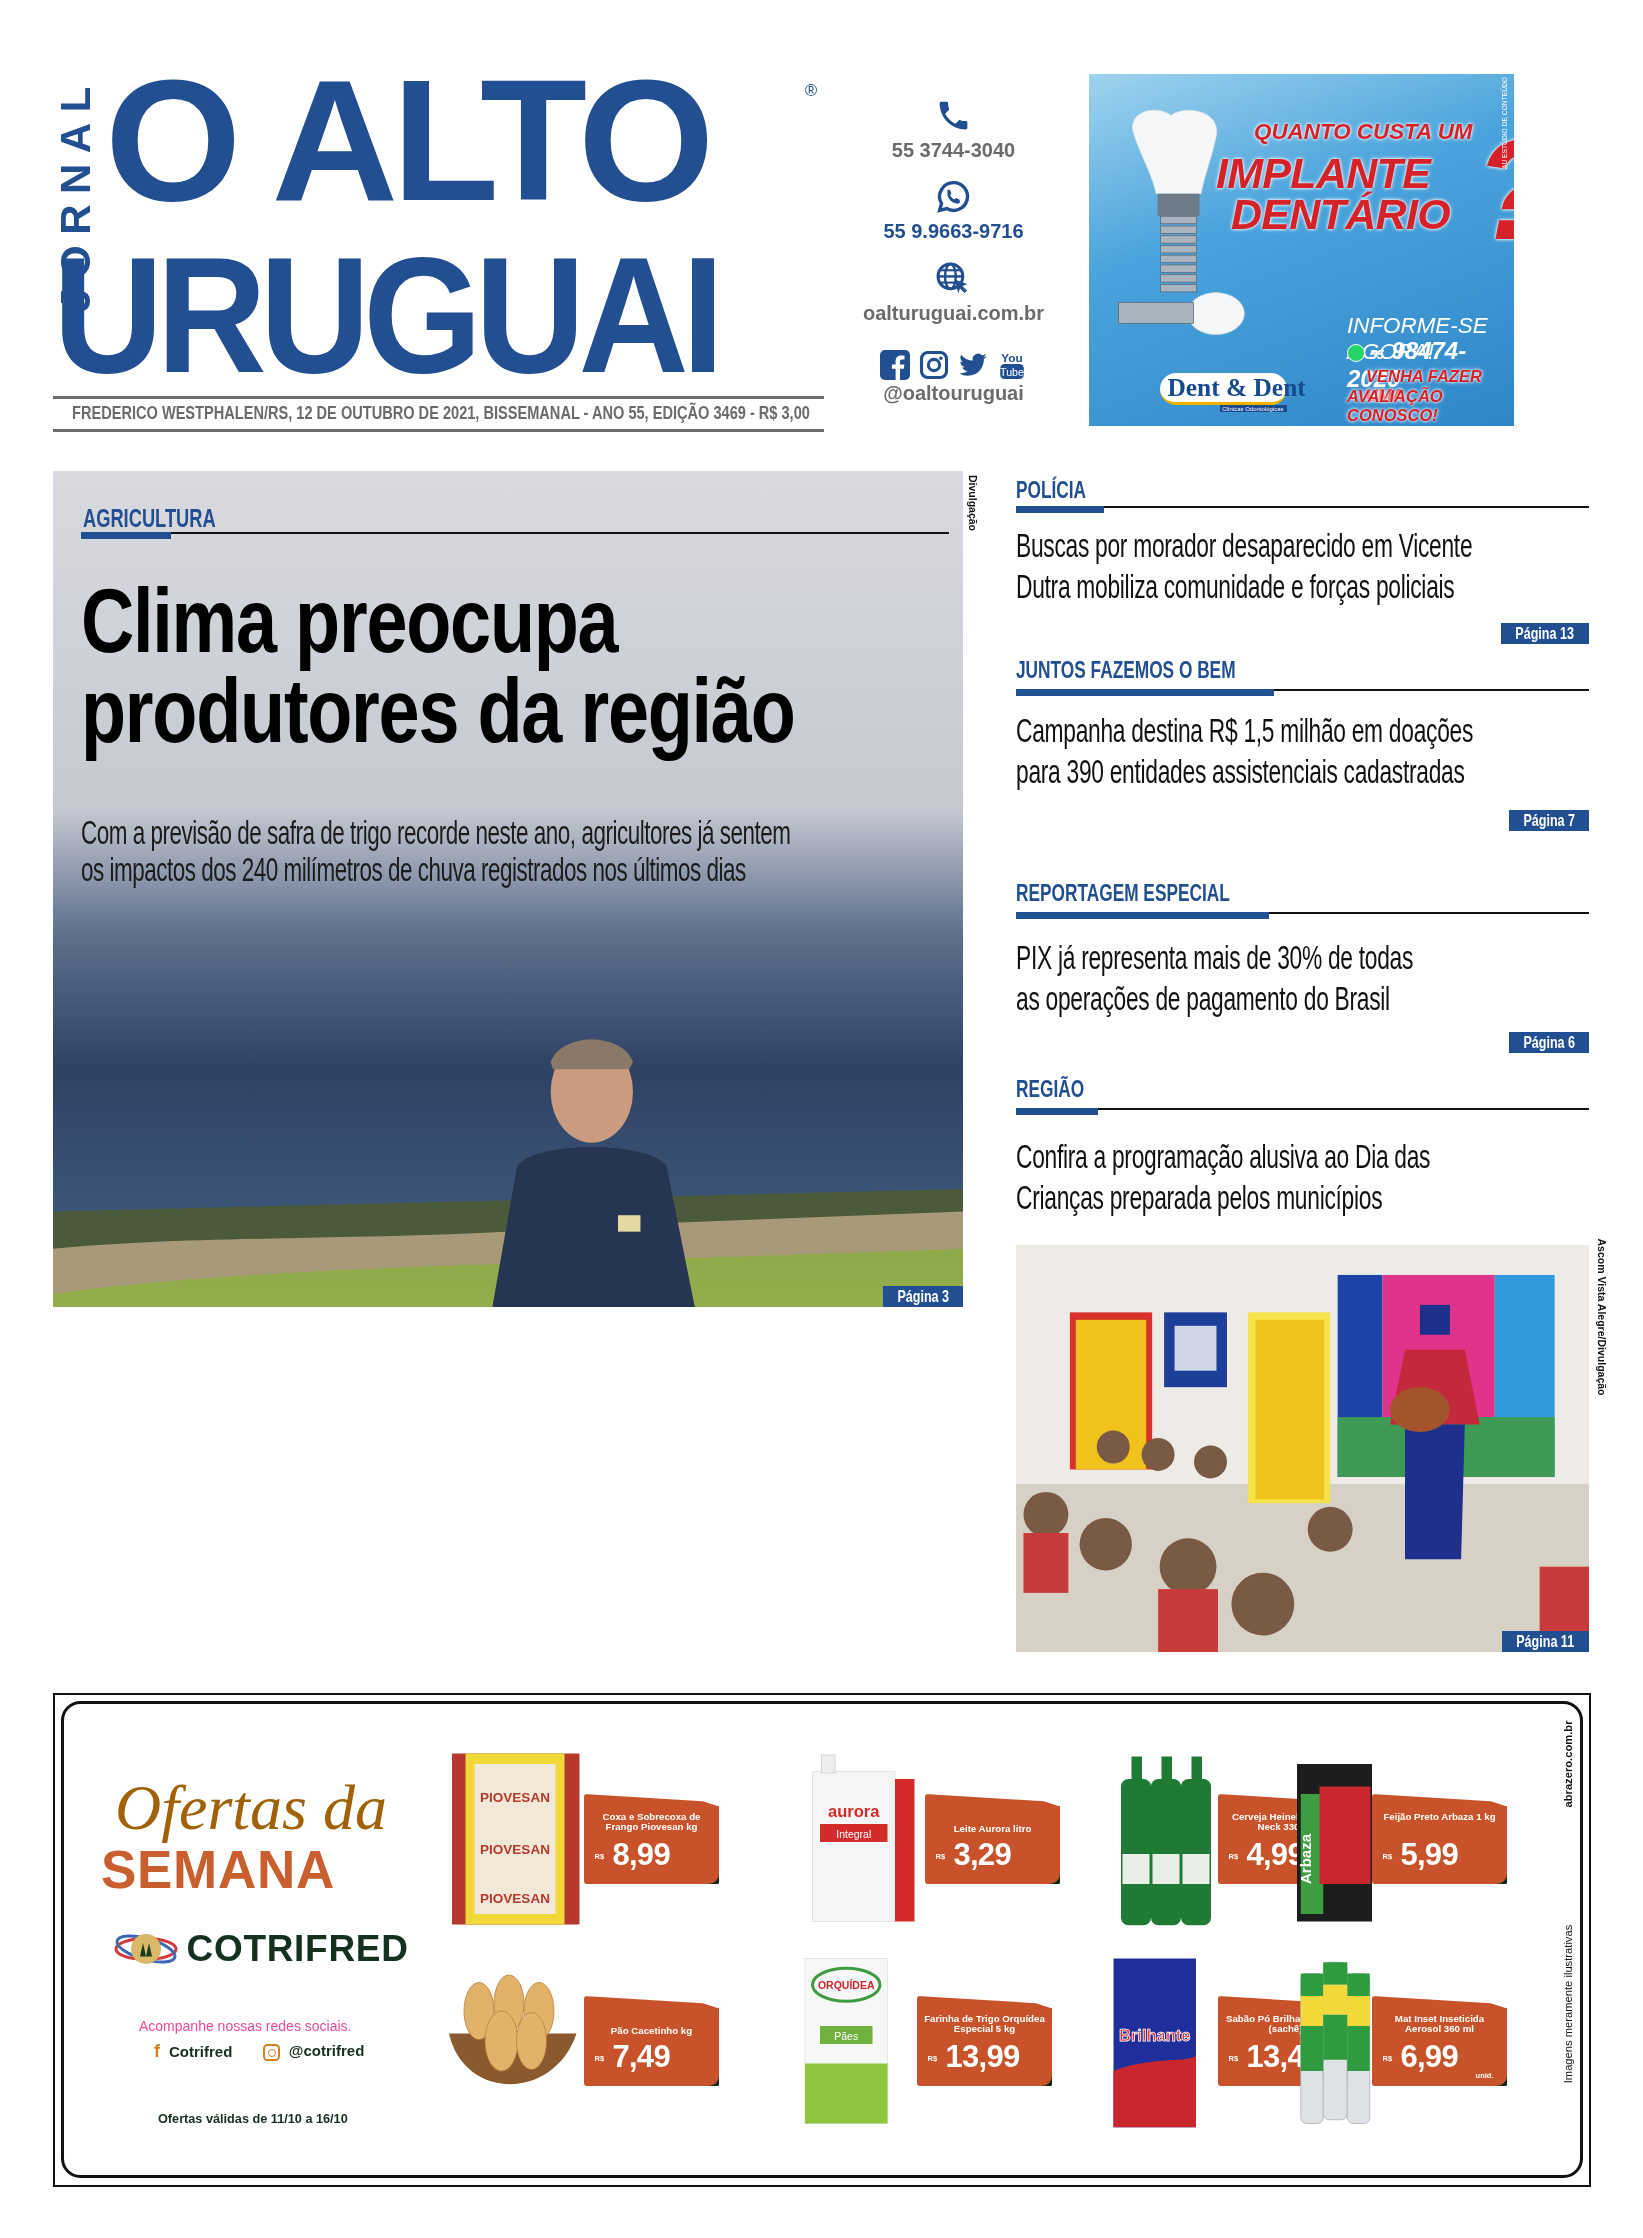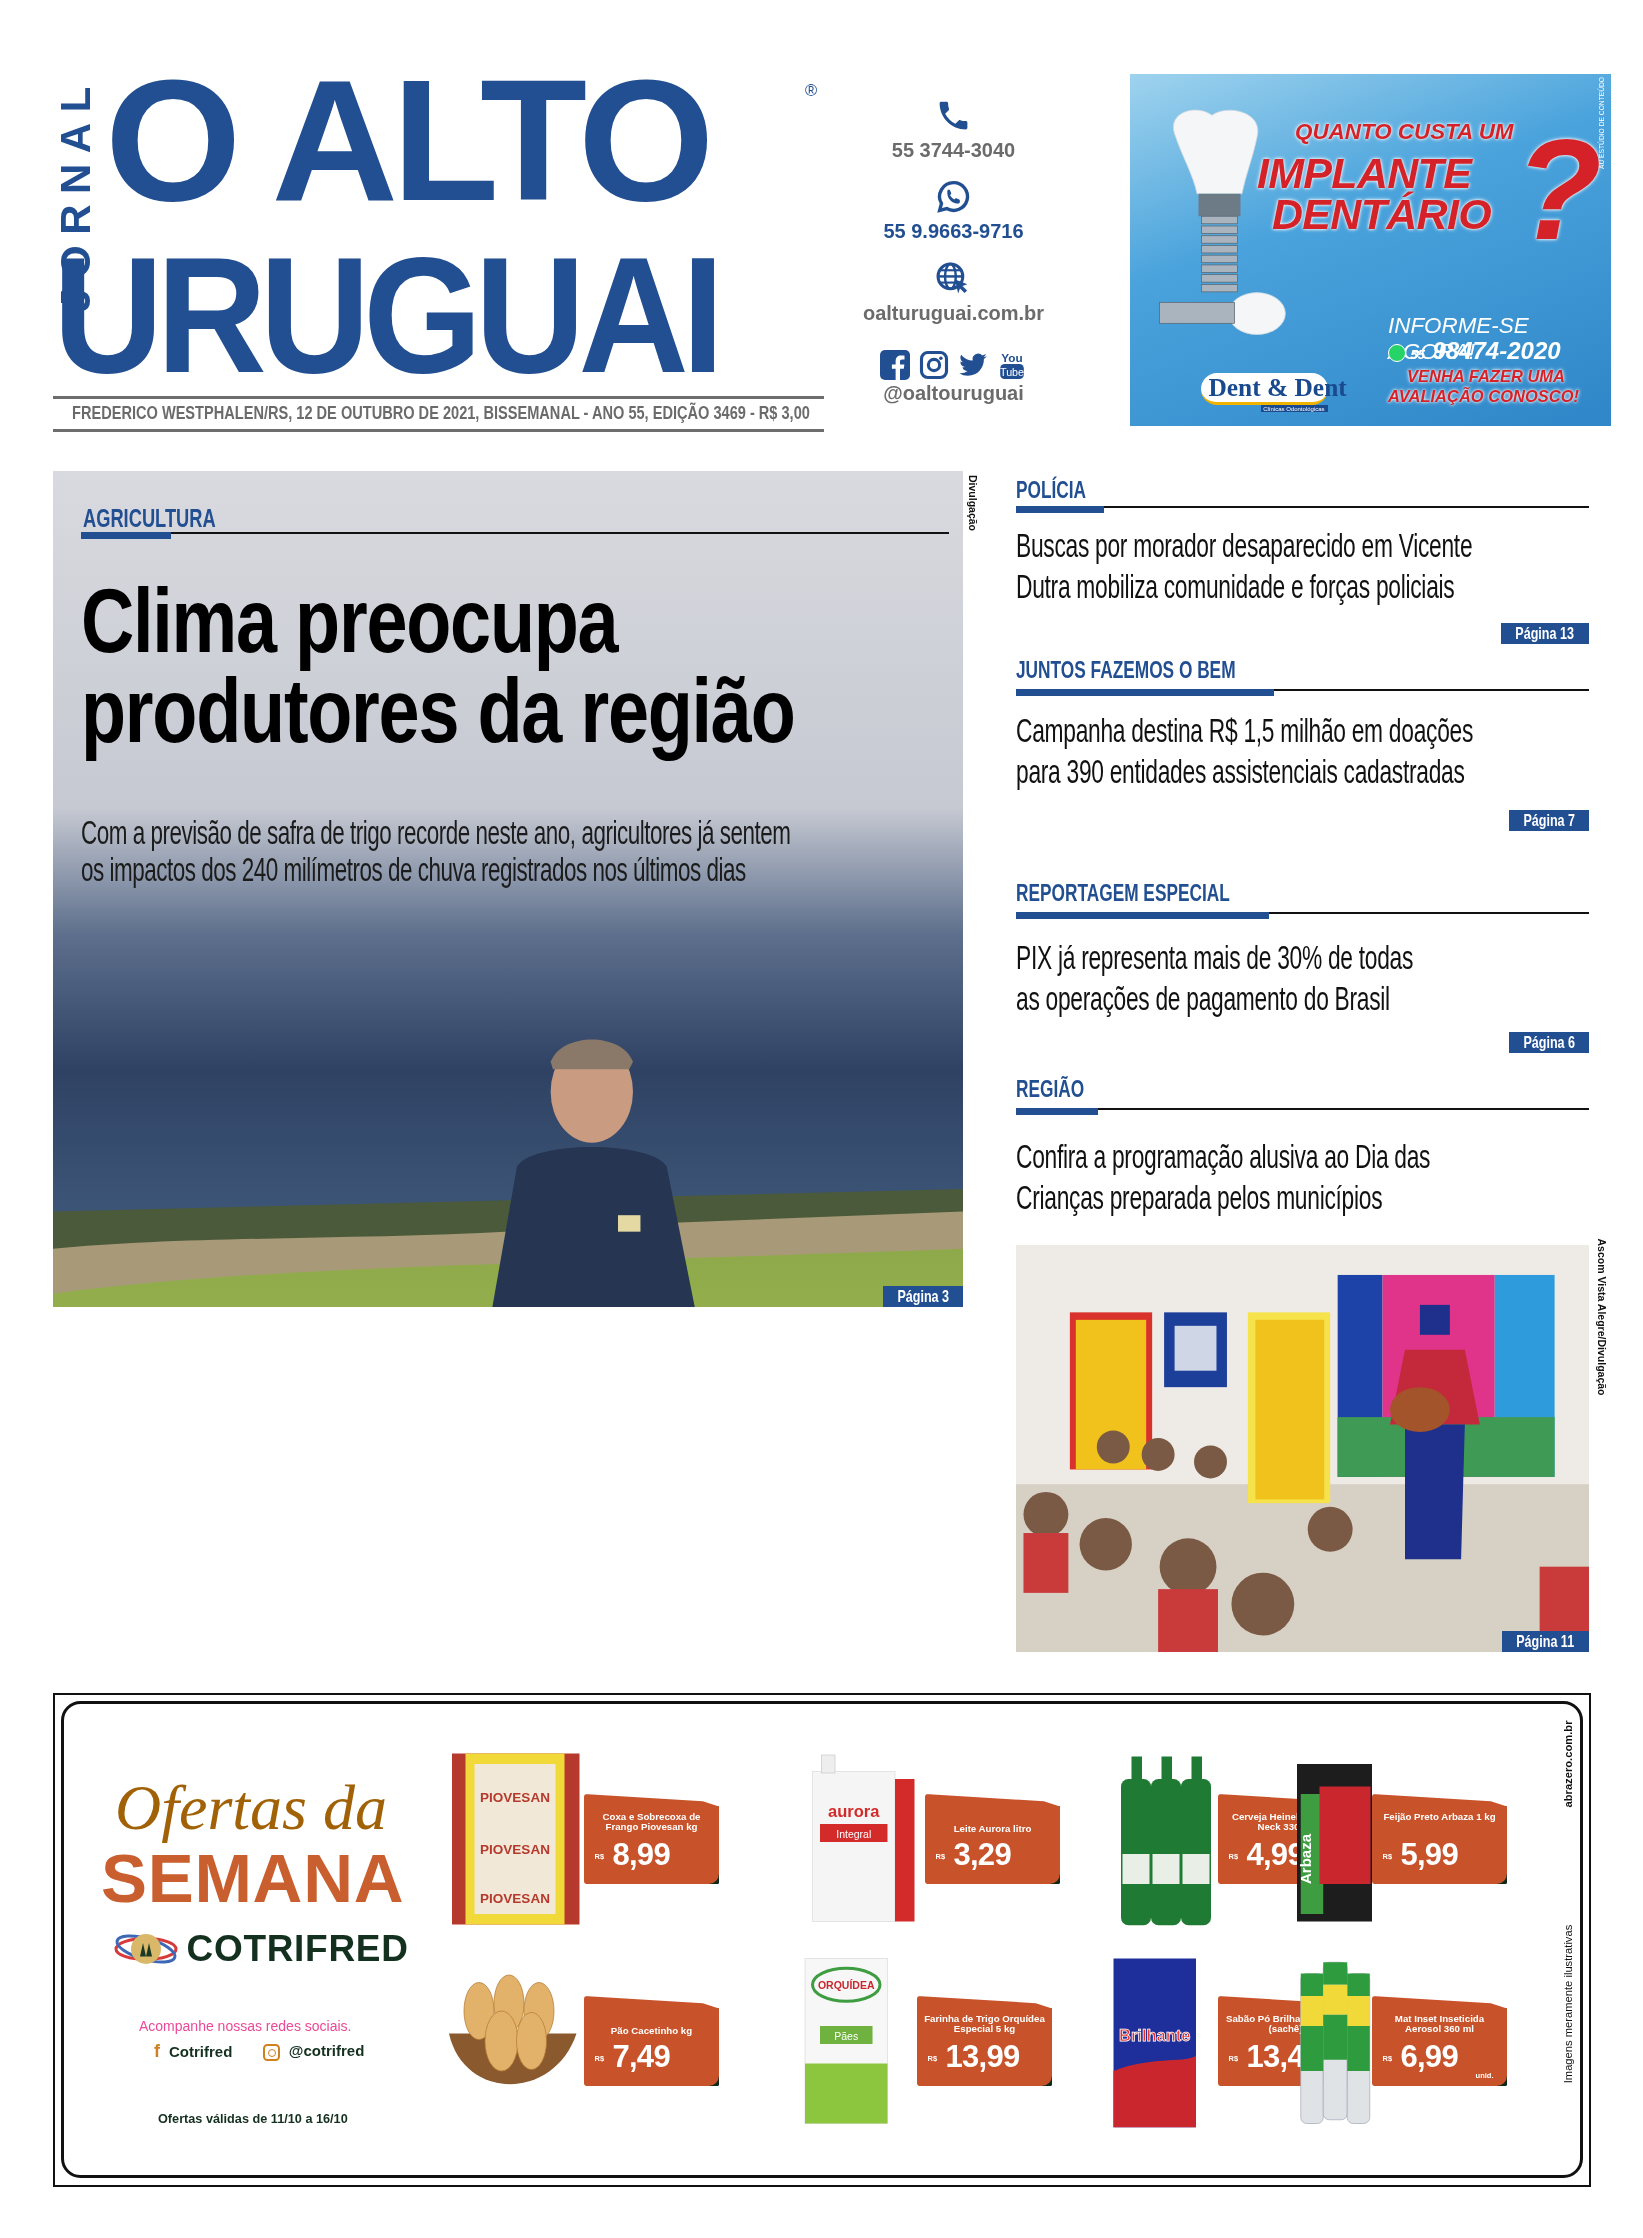--- a/index.html
+++ b/index.html
@@ -26,22 +26,22 @@
   
   #contacts { left: 860px; top: 97px; width: 187px; height: 329px; text-align: center; }
   .contact-icon { width: 37px; height: 37px; margin: 0 auto; display: block; }
   .contact-text { font-size: 20px; font-weight: 700; white-space: nowrap; }
   .c-grey { color: #6b6b6b; }
   .c-blue { color: #224f91; }
   .social-row { display: flex; justify-content: center; gap: 9px; margin-top: 6px; }
   .social-row svg { width: 30px; height: 30px; }
 
   
-  #dental-ad { left: 1089px; top: 74px; width: 481px; height: 352px;
-    background: linear-gradient(160deg, #9fd3ee 0%, #4aa3dc 40%, #2f86c8 100%); overflow: hidden; margin-left: 41px; }
+  #dental-ad { left: 1089px; top: 74px; width: 425px; height: 352px;
+    background: linear-gradient(160deg, #9fd3ee 0%, #4aa3dc 40%, #2f86c8 100%); overflow: hidden; }
   #tooth { left: 22.4px; top: 30px; width: 135px; height: 247px; }
   .ad-red { color: #d52228; font-weight: 900; text-shadow: 0 0 4.5px #fff, 0 0 2.2px #fff; font-style: italic; }
   #ad-q1 { left: 165px; top: 45px; font-size: 22.4px; }
   #ad-q2 { left: 127px; top: 75px; font-size: 43px; letter-spacing: -0.7px; }
   #ad-q3 { left: 142px; top: 116px; font-size: 43px; letter-spacing: -0.7px; }
   #ad-qmark { left: 385px; top: 45px; font-size: 142px; line-height: 1; }
   #ad-informe { left: 258px; top: 239px; font-size: 22.4px; color: #fff; font-style: italic; }
   #ad-phone { left: 258px; top: 263px; font-size: 24px; color: #fff; font-weight: 900; font-style: italic; }
   #ad-phone .wa { display: inline-block; width: 18px; height: 18px; background: #25d366; border-radius: 50%;
     border: 1.5px solid #fff; vertical-align: middle; margin-right: 4.5px; }
@@ -93,21 +93,21 @@
   #right-photo { left: 1016px; top: 1245px; width: 573px; height: 407px; overflow: hidden;
     background: linear-gradient(180deg, #ece9e6 0%, #e6e2dc 45%, #d8d2ca 60%, #c9c2b7 100%); }
   #right-credit { left: 1594px; top: 1242px; width: 15px; height: 150px; }
   #right-page-tag { right: 0; bottom: 0; }
 
   
   #offers-ad { left: 53px; top: 1693px; width: 1538px; height: 494px; border: 2.2px solid #111; }
   #offers-inner { left: 6px; top: 6px; width: 1522px; height: 477px; border: 3.7px solid #111; border-radius: 19.5px; background: #fff; }
   #ofertas-script { left: 51px; top: 67px; font-family: "Liberation Serif", serif; font-style: italic;
     font-size: 64px; color: #a16207; white-space: nowrap; }
-  #semana-word { left: 37px; top: 135px; font-size: 69px; font-weight: 900; color: #c95f2e; letter-spacing: 0.7px; white-space: nowrap; }
+  #semana-word { left: 37px; top: 135px; font-size: 53px; font-weight: 900; color: #c95f2e; letter-spacing: 0.7px; white-space: nowrap; }
   #cotrifred-logo { left: 49px; top: 224px; display: flex; align-items: center; gap: 7.5px; }
   #cotrifred-logo .emblem { width: 66px; height: 36px; position: relative; }
   #cotrifred-logo .name { font-size: 37px; font-weight: 900; color: #14301f; letter-spacing: 0.7px; }
   #follow-text { left: 75px; top: 314px; font-size: 14px; color: #ec4899; }
   #social-cot { left: 90px; top: 337px; display: flex; gap: 31px; font-size: 15px; font-weight: 700; color: #14301f; align-items: center; }
   #social-cot .ic { color: #d08020; font-weight: 900; margin-right: 9px; font-size: 18px; }
   #social-cot .ig { display: inline-block; width: 16.5px; height: 16.5px; border: 2.2px solid #d08020; border-radius: 4.5px; margin-right: 9px; vertical-align: middle; position: relative; }
   #social-cot .ig::after { content: ""; position: absolute; left: 3px; top: 3px; width: 6px; height: 6px; border: 1.5px solid #d08020; border-radius: 50%; }
   #validity { left: 94px; top: 408px; font-size: 12.7px; font-weight: 700; color: #14301f; }
   #side-url { left: 1496px; top: 15px; width: 15px; height: 90px; }

